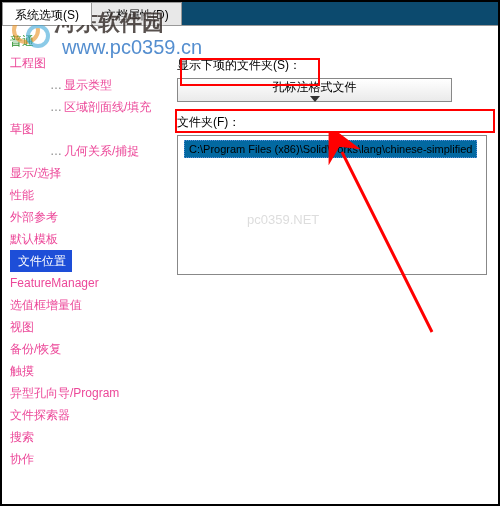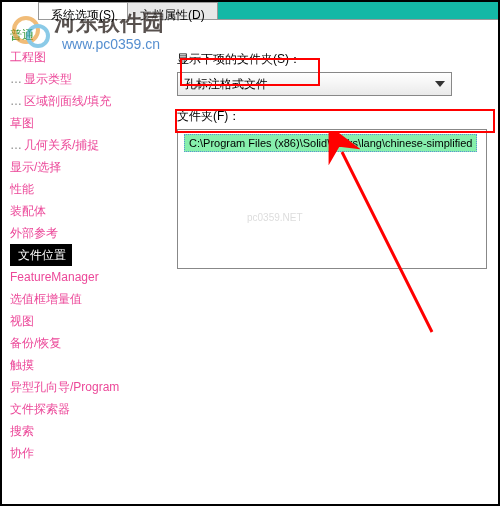--- a/index.html
+++ b/index.html
@@ -8,24 +8,23 @@
       font-size: 12px;
       background: #fff;
       width: 500px;
       height: 506px;
       position: relative;
       overflow: hidden;
       border: 2px solid #000;
     }
     .tabs {
       display: flex;
-      height: 18px;
-      background: #14b8a6;
+      height: 24px;
+      background: #0c4a6e;
       border-bottom: 1px solid #999;
-      margin-left: 36px;
     }
     .tab {
       padding: 4px 12px;
       border: 1px solid #999;
       border-bottom: none;
       background: #fff;
       margin-right: -1px;
       position: relative;
       cursor: pointer;
     }
@@ -48,32 +47,33 @@
     }
     .tree-item {
       padding: 2px 4px 2px 8px;
       cursor: pointer;
       white-space: nowrap;
       line-height: 18px;
       color: #ec4899;
     }
     .tree-item.child {
       padding-left: 8px;
+      margin-left: 40px;
     }
     .tree-item.child::before {
       content: "…";
       color: #888;
       margin-right: 2px;
     }
     .tree-item.toproot {
       color: #228b22;
       padding-left: 8px;
     }
     .tree-item.selected {
-      background: #000000;
+      background: #1d4ed8;
       color: #fff;
       display: inline-block;
       padding-right: 6px;
       margin-left: 8px;
     }
     .main {
       flex: 1;
       padding: 31px 10px;
       position: relative;
     }
@@ -86,20 +86,21 @@
       width: 275px;
       height: 24px;
       border: 1px solid #888;
       background: linear-gradient(#fff,#eaeaea);
       display: flex;
       align-items: center;
       padding: 0 6px;
       justify-content: space-between;
       cursor: pointer;
       position: relative;
+      flex-direction: column;
     }
     .dropdown-value {
       font-size: 12px;
     }
     .dropdown-arrow {
       width: 0; height: 0;
       border-left: 5px solid transparent;
       border-right: 5px solid transparent;
       border-top: 6px solid #333;
     }
@@ -119,21 +120,21 @@
       position: relative;
       overflow-x: scroll;
       overflow-y: hidden;
       white-space: nowrap;
     }
     .listbox-inner {
       width: 420px;
       padding: 4px 6px;
     }
     .list-item {
-      background: #86efac;
+      background: #0369a1;
       padding: 2px 4px;
       border: 1px dotted #5a8fd6;
       font-size: 11px;
       white-space: nowrap;
       display: inline-block;
     }
     .arrow-svg {
       position: absolute;
       left: 300px;
       top: 130px;
@@ -160,30 +161,30 @@
       font-weight: bold;
       font-family: "STKaiti","KaiTi","Microsoft YaHei";
       pointer-events: none;
       opacity: 0.85;
       text-shadow: 0 0 2px #fff;
     }
     .watermark-url {
       position: absolute;
       left: 60px; top: 34px;
       color: #2a72c4;
-      font-size: 14px;
+      font-size: 20px;
       font-family: Arial;
       pointer-events: none;
       opacity: 0.8;
     }
     .faded-wm {
       position:absolute;
       left: 245px; top: 210px;
       color:#ddd;
-      font-size:10px;
+      font-size:13px;
       pointer-events:none;
     }
   </style>
 </head>
 <body>
 
 <div class="tabs">
   <div class="tab active">系统选项(S)</div>
   <div class="tab inactive">文档属性(D)</div>
 </div>
@@ -191,22 +192,22 @@
 <div class="content">
   <div class="sidebar">
     <div class="tree-item toproot">普通</div>
     <div class="tree-item">工程图</div>
     <div class="tree-item child">显示类型</div>
     <div class="tree-item child">区域剖面线/填充</div>
     <div class="tree-item">草图</div>
     <div class="tree-item child">几何关系/捕捉</div>
     <div class="tree-item">显示/选择</div>
     <div class="tree-item">性能</div>
-    <div class="tree-item">装配体</div>
     <div class="tree-item">外部参考</div>
+    <div class="tree-item">默认模板</div>
     <div><span class="tree-item selected">文件位置</span></div>
     <div class="tree-item">FeatureManager</div>
     <div class="tree-item">选值框增量值</div>
     <div class="tree-item">视图</div>
     <div class="tree-item">备份/恢复</div>
     <div class="tree-item">触摸</div>
     <div class="tree-item">异型孔向导/Program</div>
     <div class="tree-item">文件探索器</div>
     <div class="tree-item">搜索</div>
     <div class="tree-item">协作</div>

